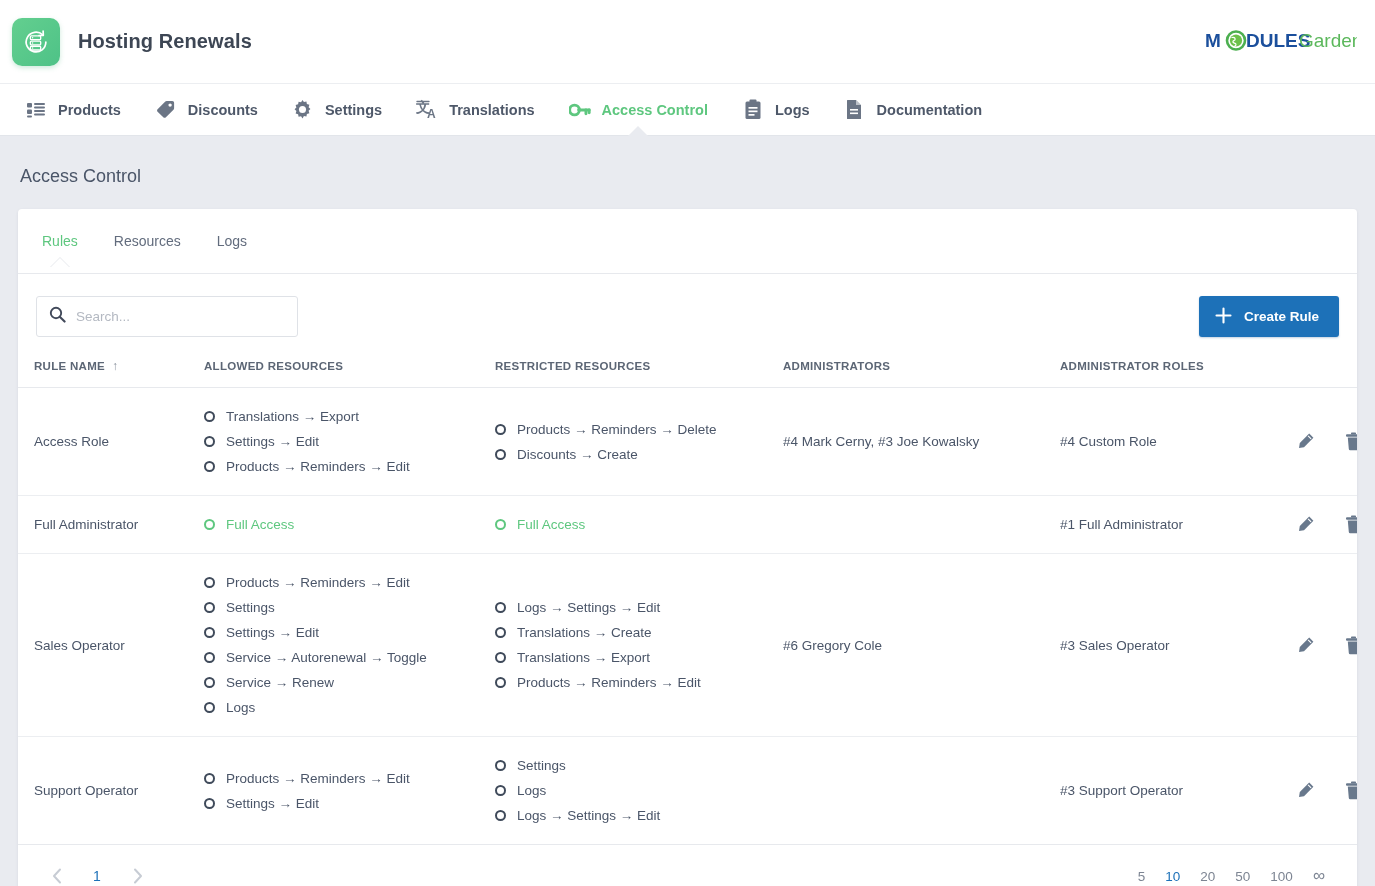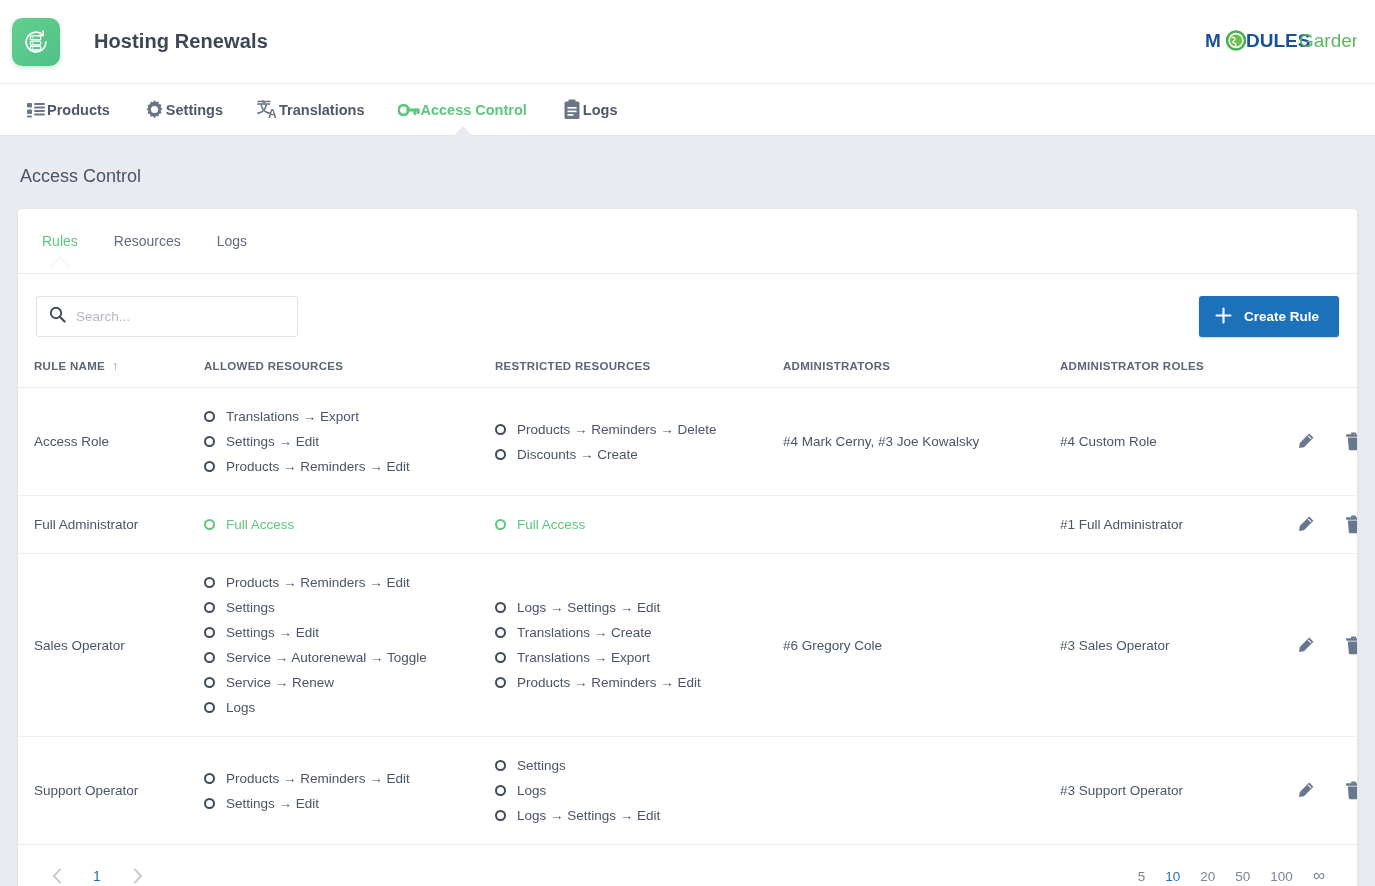--- a/index.html
+++ b/index.html
@@ -11,40 +11,40 @@
     overflow: hidden;
   }
 
   
   .app-header {
     height: 84px; background: #ffffff;
     display: flex; align-items: center;
     padding: 0 18px 0 12px;
     border-bottom: 1px solid #eceef1;
   }
-  .brand { display: flex; align-items: center; gap: 34px; }
+  .brand { display: flex; align-items: center; gap: 18px; }
   .brand-logo {
     width: 48px; height: 48px; border-radius: 10px;
     background: linear-gradient(135deg, #63cf8f 0%, #4ec287 100%);
     display: flex; align-items: center; justify-content: center;
     box-shadow: 0 2px 5px rgba(80,180,130,.28);
   }
   .brand-title { font-size: 20px; font-weight: bold; color: #3d4654; letter-spacing: .1px; }
   .brand-mark { margin-left: auto; display: flex; align-items: center; }
 
   
   .app-nav {
     height: 52px; background: #fff;
     display: flex; align-items: center;
     padding-left: 8px;
     border-bottom: 1px solid #e2e5ea;
     position: relative;
   }
   .nav-item {
-    display: flex; align-items: center; gap: 0;
+    display: flex; align-items: center; gap: 11px;
     padding: 0 17px; height: 52px;
     font-size: 14.5px; font-weight: bold; color: #4e5869;
     cursor: pointer; position: relative; white-space: nowrap;
   }
   .nav-item.active { color: #5ec77f; }
   .nav-item .nav-ico { display: flex; align-items: center; justify-content: center; width: 22px; height: 22px; }
   .nav-pointer {
     position: absolute; bottom: -1px; left: 0;
     width: 0; height: 0;
     border-left: 11px solid transparent; border-right: 11px solid transparent;
@@ -208,20 +208,29 @@
           <rect x="7" y="1" width="11" height="2" rx="1" fill="#6b7585"></rect>
           <rect x="7" y="4.5" width="11" height="2" rx="1" fill="#6b7585"></rect>
           <rect x="7" y="8" width="11" height="2" rx="1" fill="#6b7585"></rect>
           <rect x="7" y="11.5" width="11" height="2" rx="1" fill="#6b7585"></rect>
           <rect x="0" y="13.5" width="5" height="2" rx="1" fill="#6b7585"></rect>
         </svg>
     </span>
     <span>Products</span>
   </div>
 
+  <div class="nav-item">
+    <span class="nav-ico">
+      <svg width="20" height="19" viewBox="0 0 20 19">
+          <path d="M1.6 9.2L9.3 1.6c.4-.4.9-.6 1.4-.6h5.6c1 0 1.8.8 1.8 1.8v5.5c0 .5-.2 1-.6 1.4l-7.6 7.6c-.7.7-1.9.7-2.6 0L1.6 11.8c-.7-.7-.7-1.9 0-2.6z" fill="#6b7585"></path>
+          <circle cx="14.1" cy="5.1" r="1.7" fill="#ffffff"></circle>
+        </svg>
+    </span>
+    <span>Discounts</span>
+  </div>
 
   <div class="nav-item">
     <span class="nav-ico">
       <svg width="21" height="21" viewBox="0 0 22 22">
           <path d="M11 0l1.5 2.2 2.6-.6.5 2.7 2.6.7-.8 2.6 1.9 1.9-1.9 1.9.8 2.6-2.6.7-.5 2.7-2.6-.6L11 19.3 9.5 17.1l-2.6.6-.5-2.7-2.6-.7.8-2.6L2.7 9.8l1.9-1.9-.8-2.6 2.6-.7.5-2.7 2.6.6z" fill="#6b7585" transform="translate(0,1)"></path>
           <circle cx="11" cy="11" r="3.7" fill="#ffffff"></circle>
         </svg>
     </span>
     <span>Settings</span>
   </div>
@@ -256,20 +265,31 @@
           <rect x="1.5" y="2.5" width="15" height="17.5" rx="1.5" fill="#6b7585"></rect>
           <rect x="5.5" y="0.5" width="7" height="4" rx="1" fill="#6b7585"></rect>
           <rect x="4.5" y="8" width="9" height="1.7" fill="#ffffff"></rect>
           <rect x="4.5" y="11.5" width="9" height="1.7" fill="#ffffff"></rect>
           <rect x="4.5" y="15" width="6" height="1.7" fill="#ffffff"></rect>
         </svg>
     </span>
     <span>Logs</span>
   </div>
 
+  <div class="nav-item">
+    <span class="nav-ico">
+      <svg width="17" height="21" viewBox="0 0 17 21">
+          <path d="M1.5 1h8.5l5 5v13.5a.5.5 0 0 1-.5.5H1.5a.5.5 0 0 1-.5-.5v-18a.5.5 0 0 1 .5-.5z" fill="#6b7585"></path>
+          <path d="M10 1v5h5" fill="#ffffff" opacity=".55"></path>
+          <rect x="4" y="10" width="8" height="1.6" fill="#ffffff"></rect>
+          <rect x="4" y="13.5" width="8" height="1.6" fill="#ffffff"></rect>
+        </svg>
+    </span>
+    <span>Documentation</span>
+  </div>
 </div>
 
 <div class="page">
   <div class="page-title">Access Control</div>
 
   <div class="card">
 
     <div class="tabs">
       <div class="tab active">
         <span>Rules</span>

